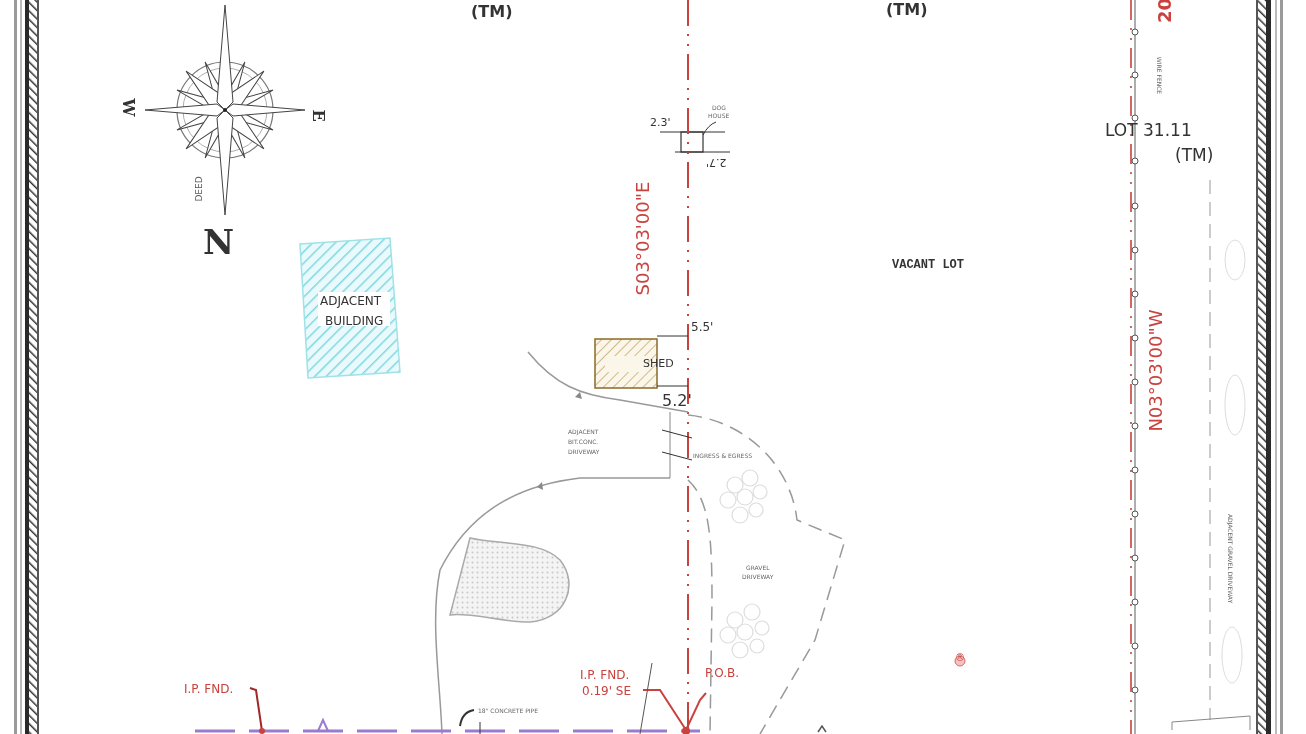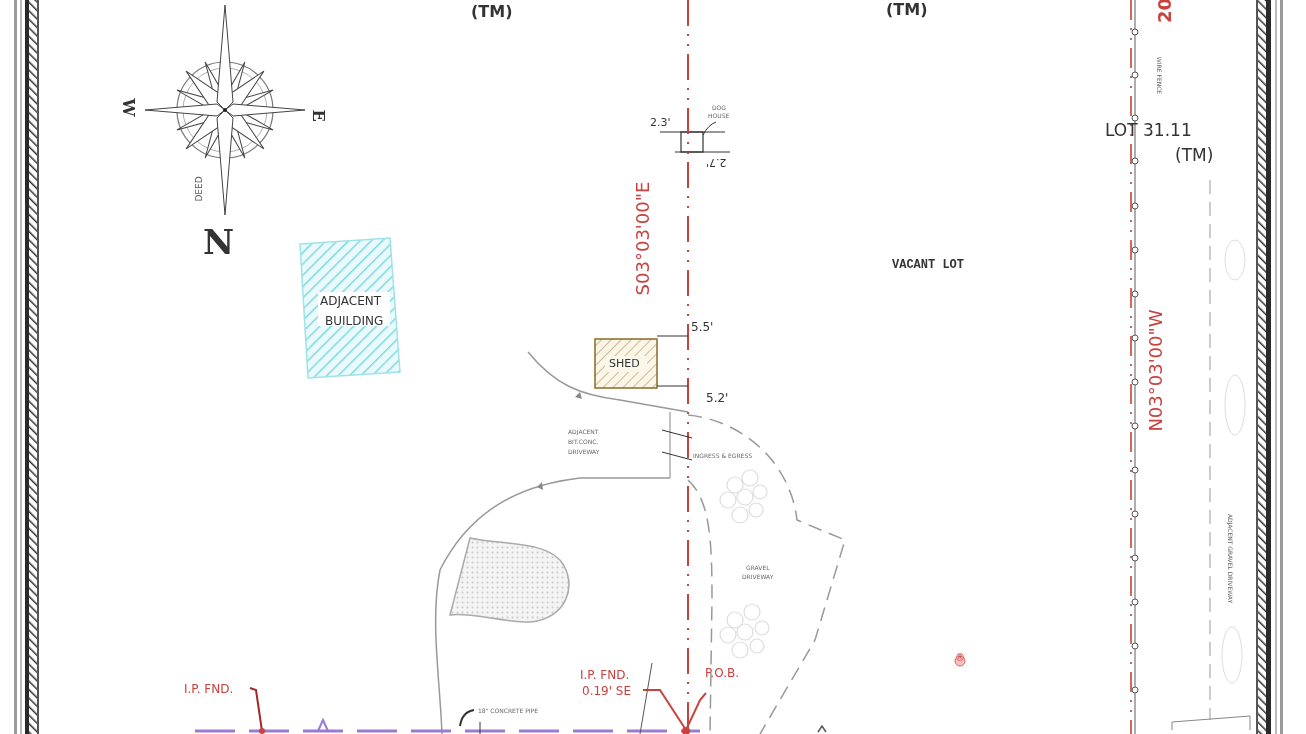--- a/index.html
+++ b/index.html
@@ -183,29 +183,29 @@
 <div class="lbl bold red" style="left:1152px;top:0px;font-size:18px;transform:rotate(-90deg);">20</div>
 
 <div class="lbl" style="left:1105px;top:120px;font-size:17px;">LOT 31.11</div>
 <div class="lbl" style="left:1175px;top:145px;font-size:17px;">(TM)</div>
 
 <div class="lbl" style="left:892px;top:258px;font-size:12px;font-weight:bold;font-family:Liberation Mono, monospace;">VACANT LOT</div>
 
 <div class="lbl" style="left:320px;top:294px;font-size:12px;">ADJACENT</div>
 <div class="lbl" style="left:325px;top:314px;font-size:12px;">BUILDING</div>
 
-<div class="lbl" style="left:609px;top:357px;font-size:11px;">SHED</div>
+<div class="lbl" style="left:643px;top:357px;font-size:11px;">SHED</div>
 
 <div class="lbl tiny" style="left:712px;top:104px;">DOG</div>
 <div class="lbl tiny" style="left:708px;top:112px;">HOUSE</div>
 <div class="lbl" style="left:650px;top:116px;font-size:11px;">2.3'</div>
 <div class="lbl" style="left:706px;top:156px;font-size:11px;transform:rotate(180deg);">2.7'</div>
 
 <div class="lbl" style="left:662px;top:320px;font-size:12px;margin-left:29px;">5.5'</div>
-<div class="lbl" style="left:662px;top:391px;font-size:12px;margin-left:44px;">5.2'</div>
+<div class="lbl" style="left:662px;top:391px;font-size:16px;">5.2'</div>
 
 <div class="lbl tiny" style="left:568px;top:428px;">ADJACENT</div>
 <div class="lbl tiny" style="left:568px;top:438px;">BIT.CONC.</div>
 <div class="lbl tiny" style="left:568px;top:448px;">DRIVEWAY</div>
 
 <div class="lbl tiny" style="left:693px;top:452px;">INGRESS &amp; EGRESS</div>
 
 <div class="lbl tiny" style="left:746px;top:564px;">GRAVEL</div>
 <div class="lbl tiny" style="left:742px;top:573px;">DRIVEWAY</div>
 

